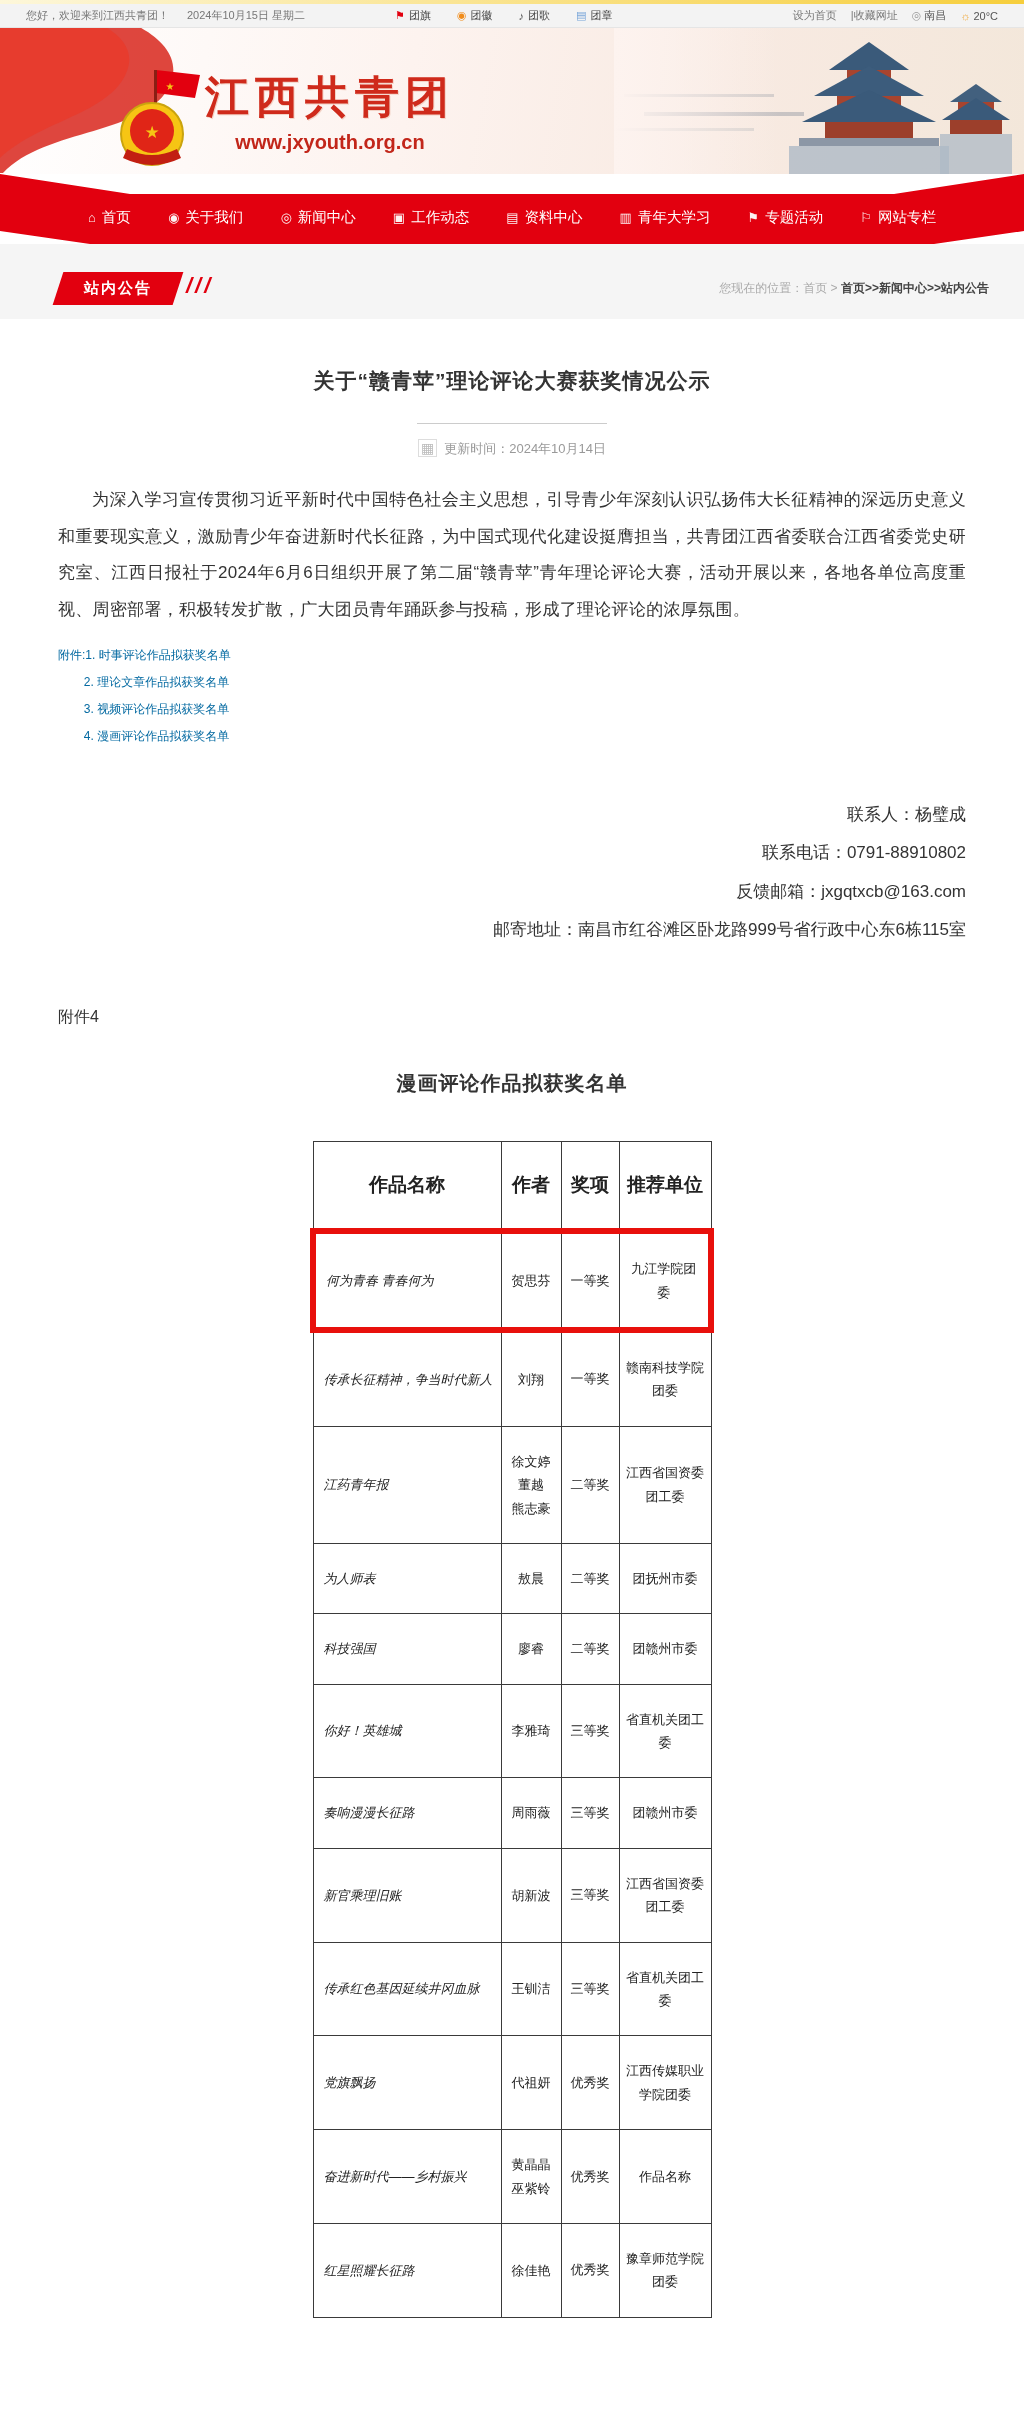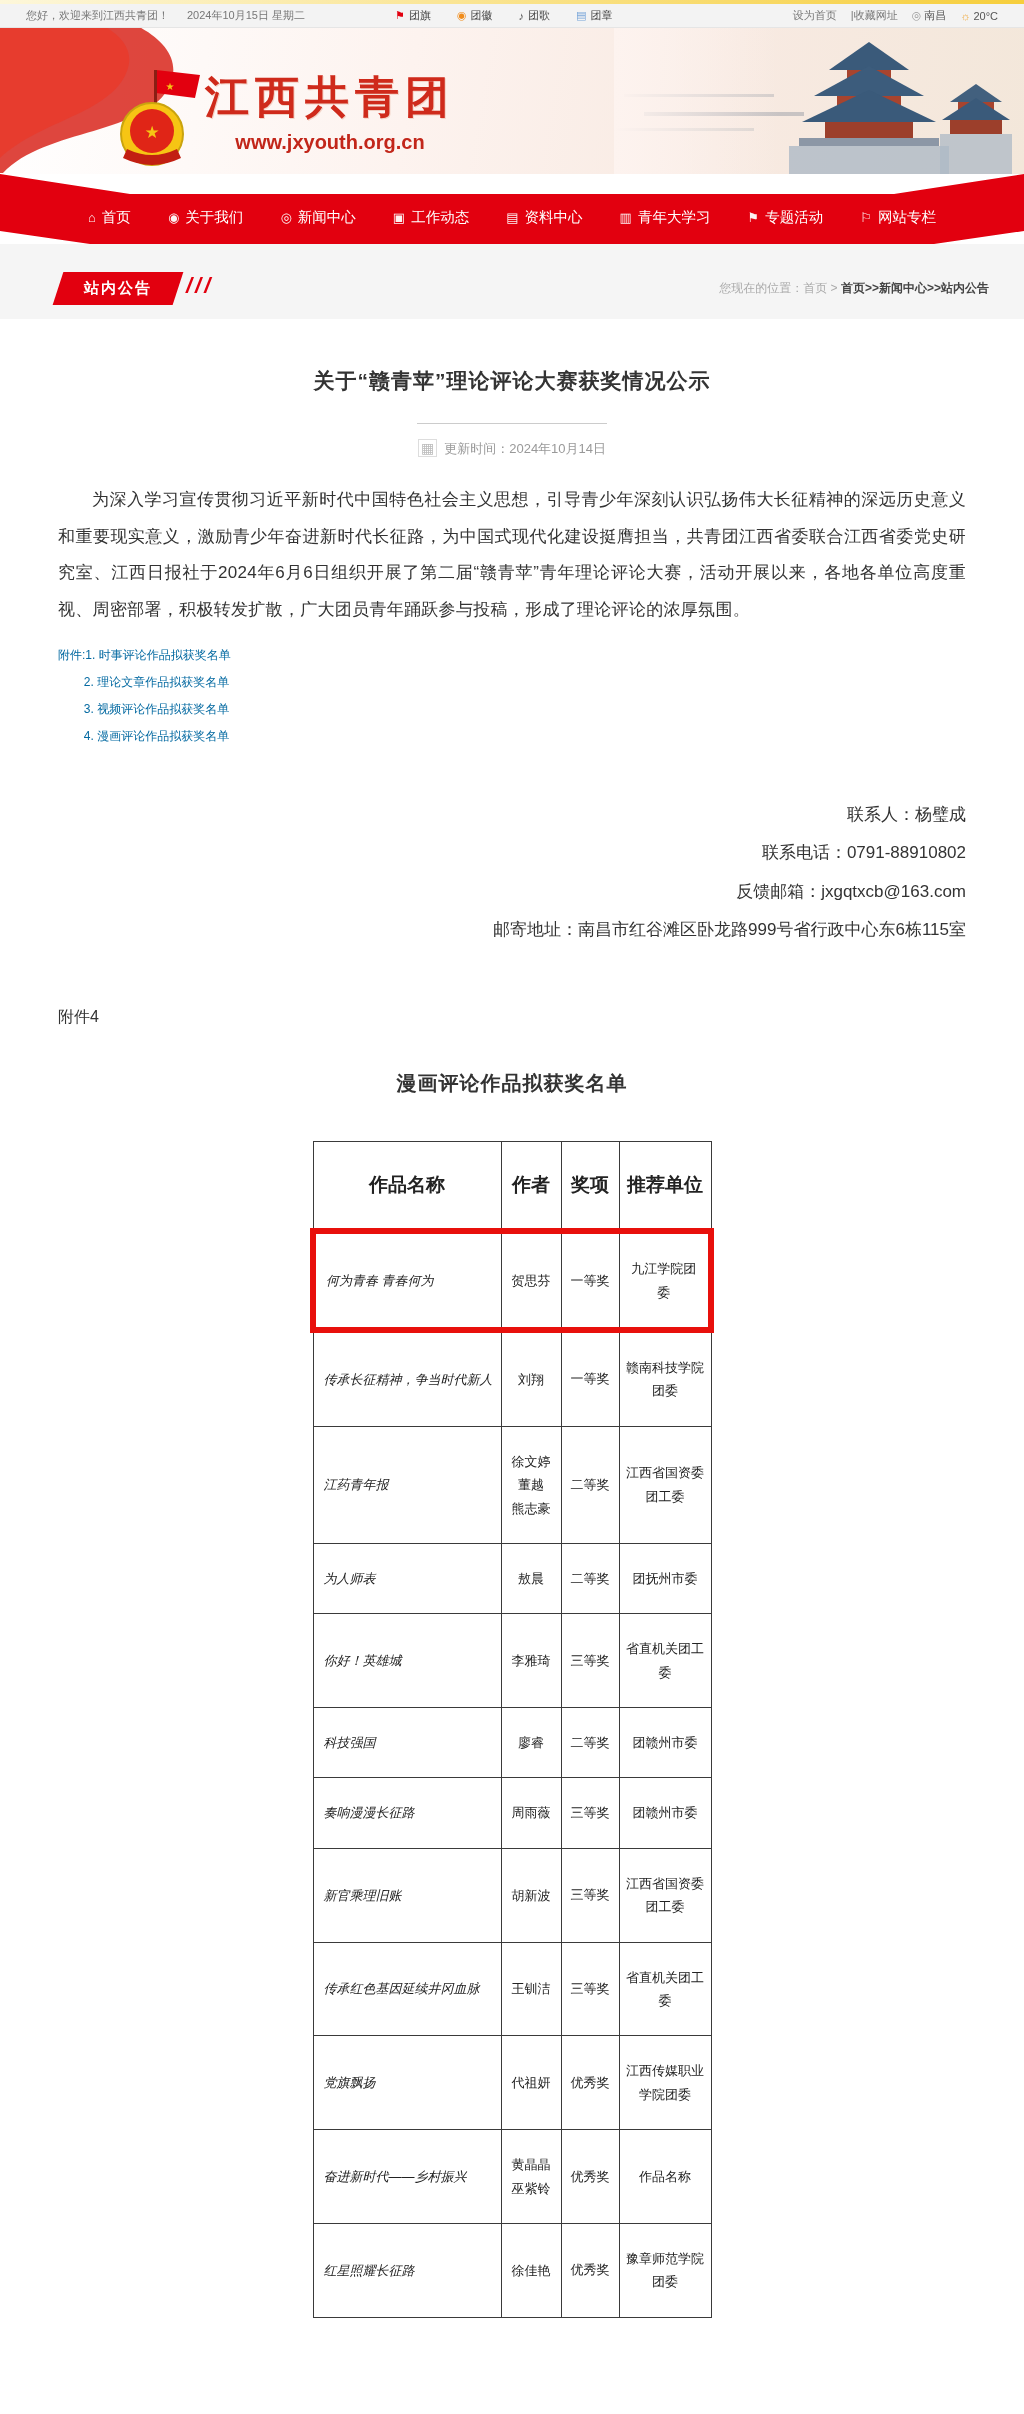--- a/index.html
+++ b/index.html
@@ -308,31 +308,31 @@
           </tr>
 
           <tr class="row">
             <td class="c-title">为人师表</td>
             <td class="c-author">敖晨</td>
             <td class="c-award">二等奖</td>
             <td class="c-unit">团抚州市委</td>
           </tr>
 
           <tr class="row">
+            <td class="c-title">科技强国</td>
+            <td class="c-author">廖睿</td>
+            <td class="c-award">二等奖</td>
+            <td class="c-unit">团赣州市委</td>
+          </tr>
+
+          <tr class="row">
             <td class="c-title">你好！英雄城</td>
             <td class="c-author">李雅琦</td>
             <td class="c-award">三等奖</td>
             <td class="c-unit">省直机关团工委</td>
-          </tr>
-
-          <tr class="row">
-            <td class="c-title">科技强国</td>
-            <td class="c-author">廖睿</td>
-            <td class="c-award">二等奖</td>
-            <td class="c-unit">团赣州市委</td>
           </tr>
 
           <tr class="row">
             <td class="c-title">奏响漫漫长征路</td>
             <td class="c-author">周雨薇</td>
             <td class="c-award">三等奖</td>
             <td class="c-unit">团赣州市委</td>
           </tr>
 
           <tr class="row">

